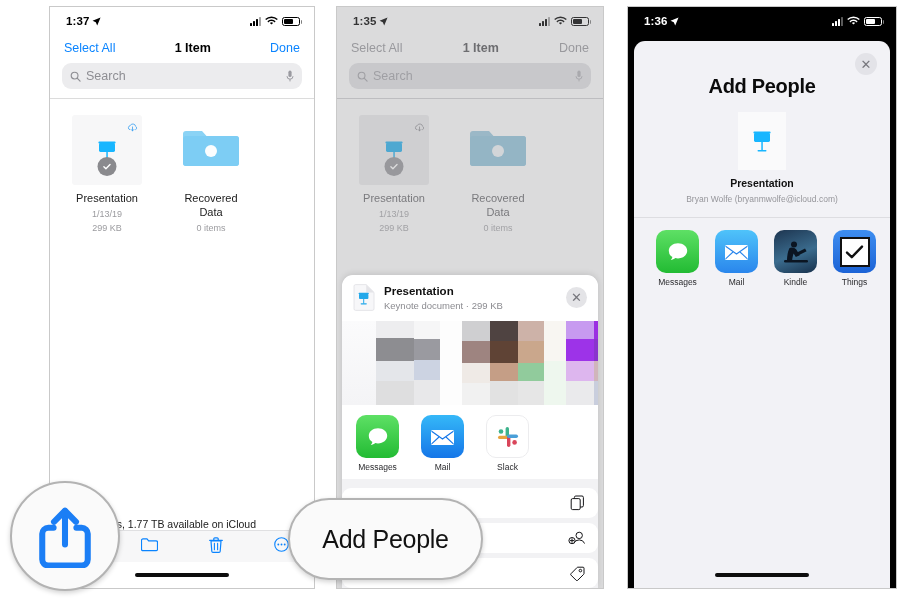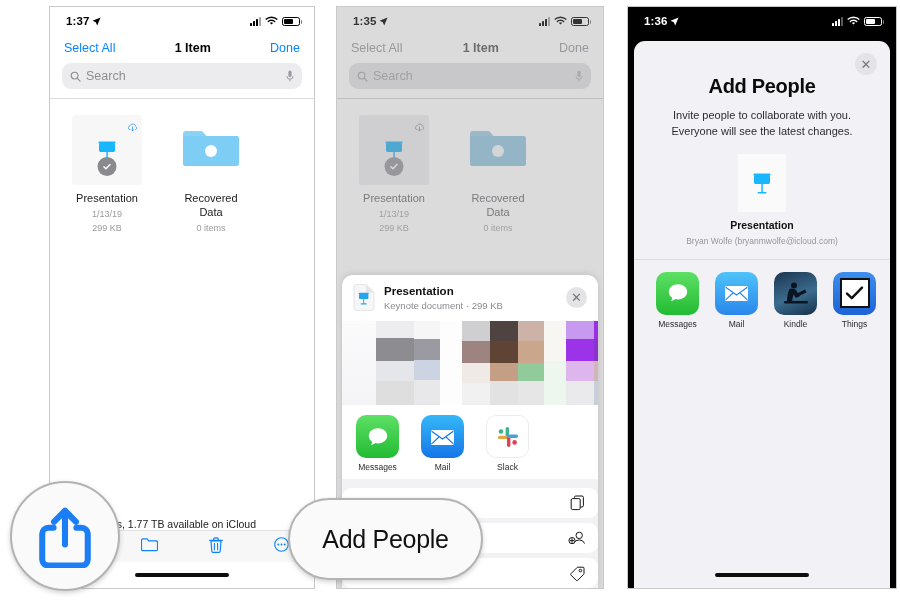--- a/index.html
+++ b/index.html
@@ -504,21 +504,20 @@
           </svg>
         <span class="batt">
             <b></b>
           </span>
       </div>
     </div>
 
     <div class="p3-card">
       <span class="p3-close">✕</span>
       <div class="p3-title">Add People</div>
-      <div class="p3-sub">Invite people to collaborate with you. Everyone will see the latest changes.</div>
 
       <div class="p3-thumbwrap">
         <div class="p3-thumb">
           <svg width="30" height="32" viewBox="0 0 30 32">
             <rect x="7" y="8" width="16" height="9" rx="1.4" fill="#18b6ff"></rect>
             <rect x="6.4" y="6.6" width="17.2" height="2" rx="1" fill="#18b6ff"></rect>
             <rect x="14.3" y="17" width="1.5" height="8.5" fill="#18b6ff"></rect>
             <rect x="10.5" y="25" width="9" height="1.5" rx=".7" fill="#18b6ff"></rect>
           </svg>
         </div>

